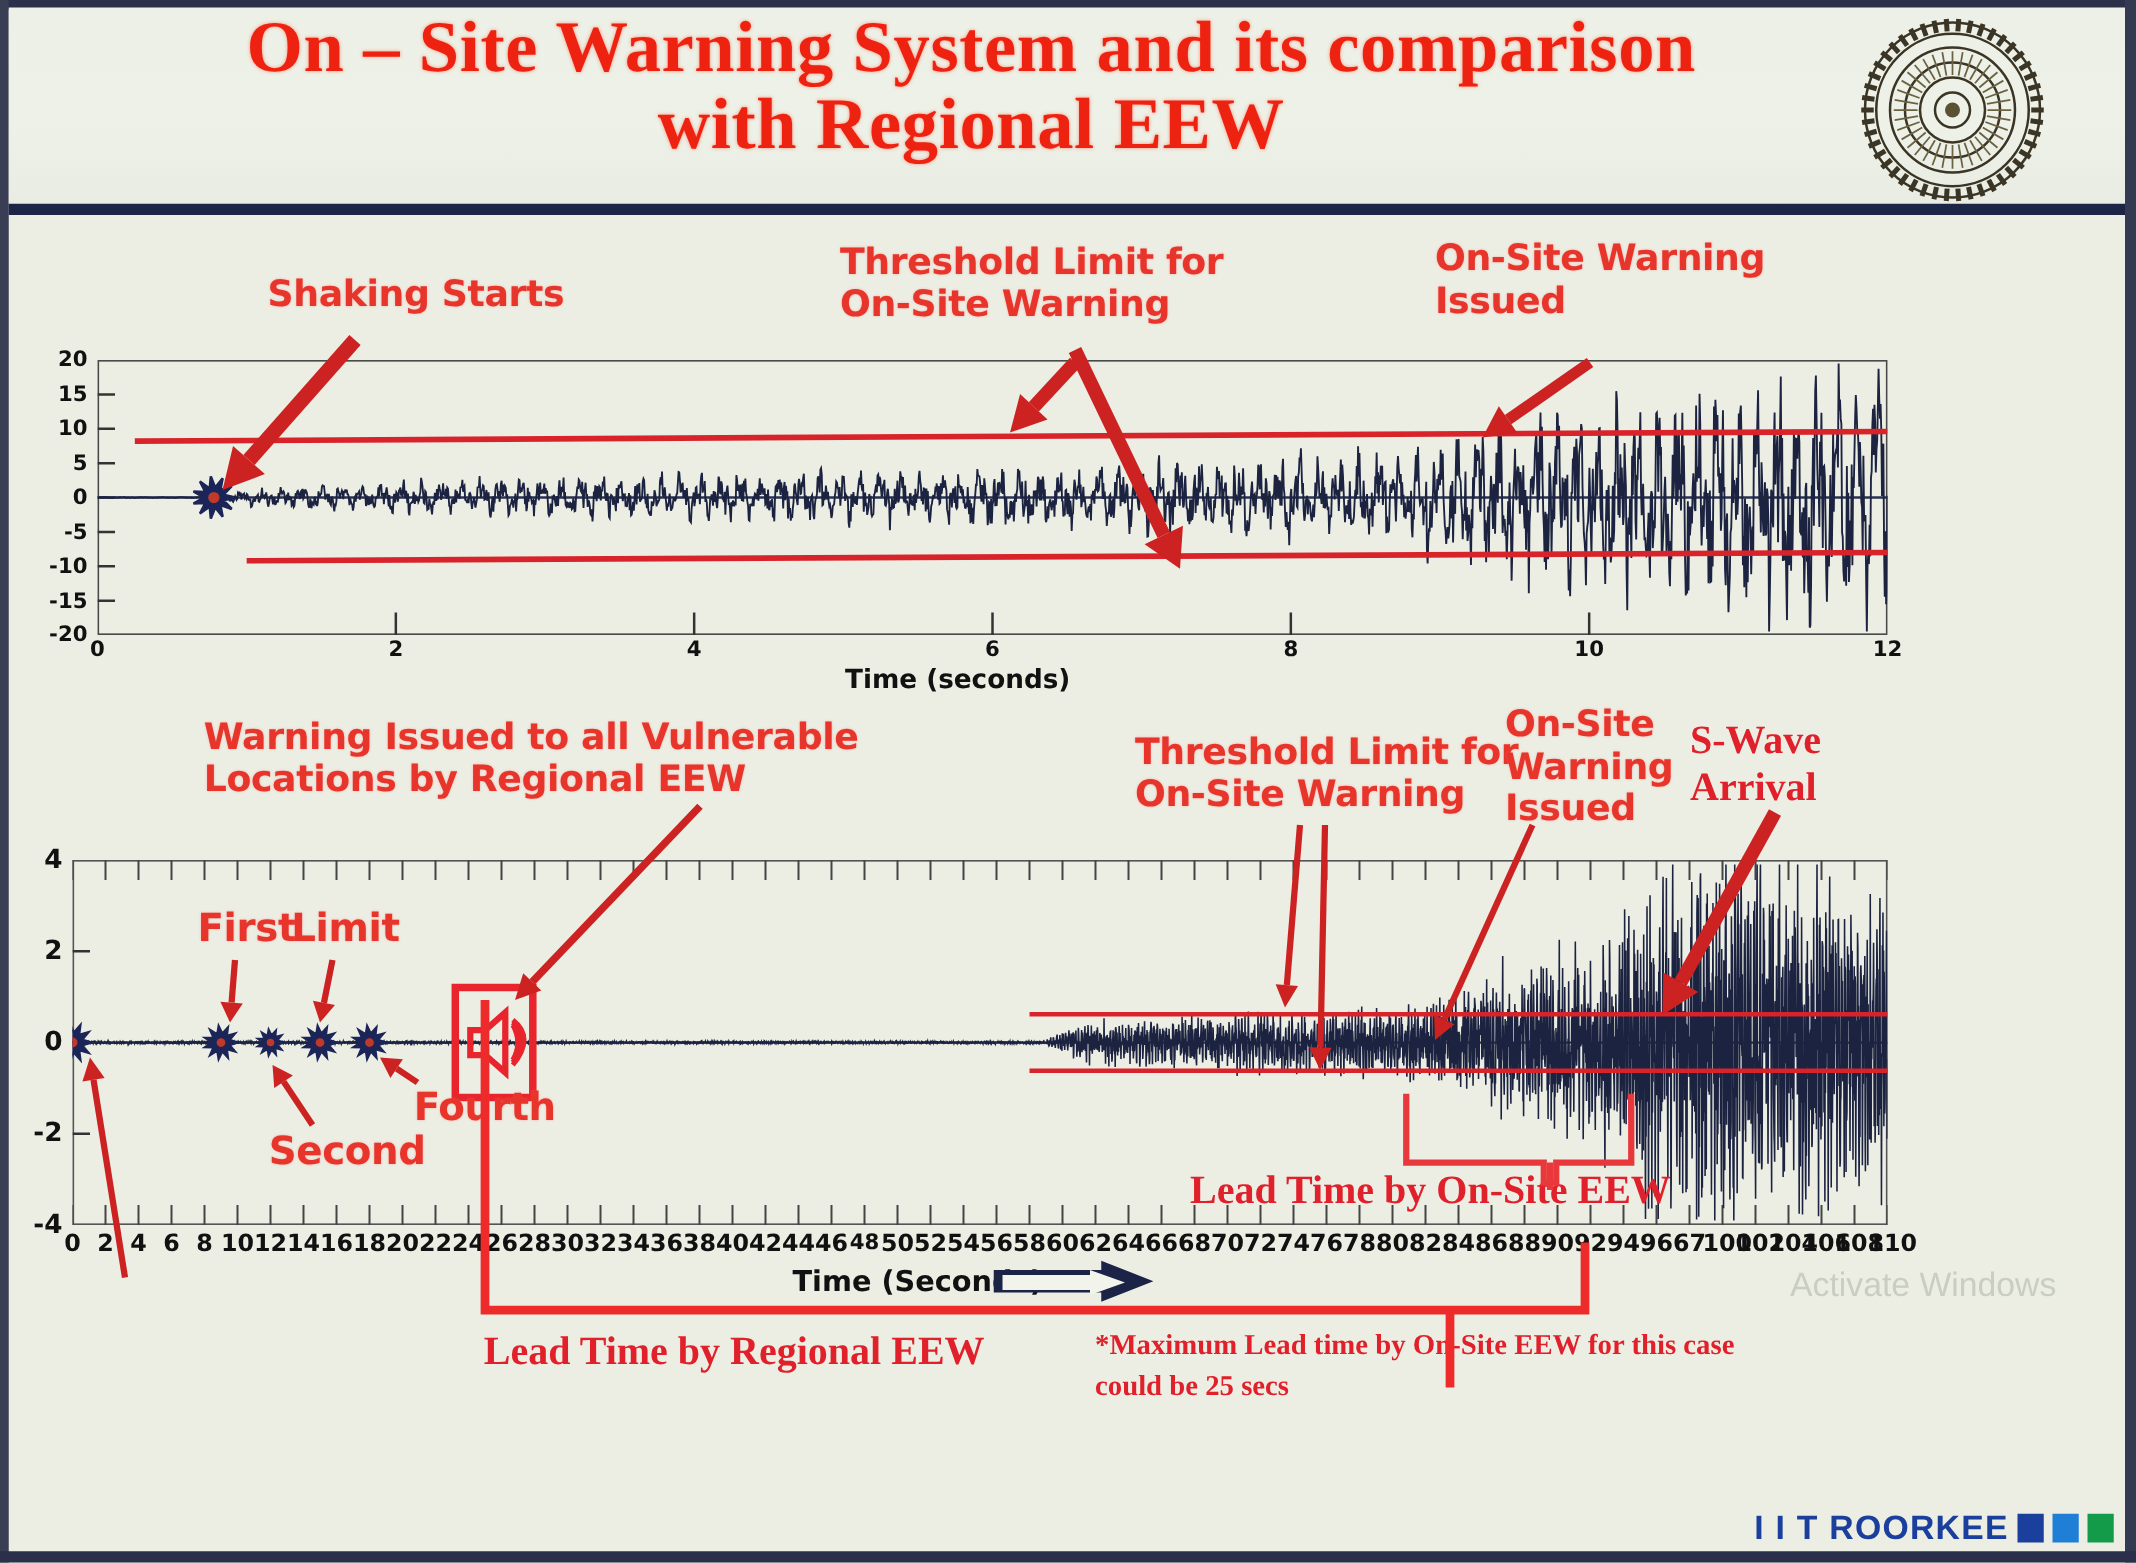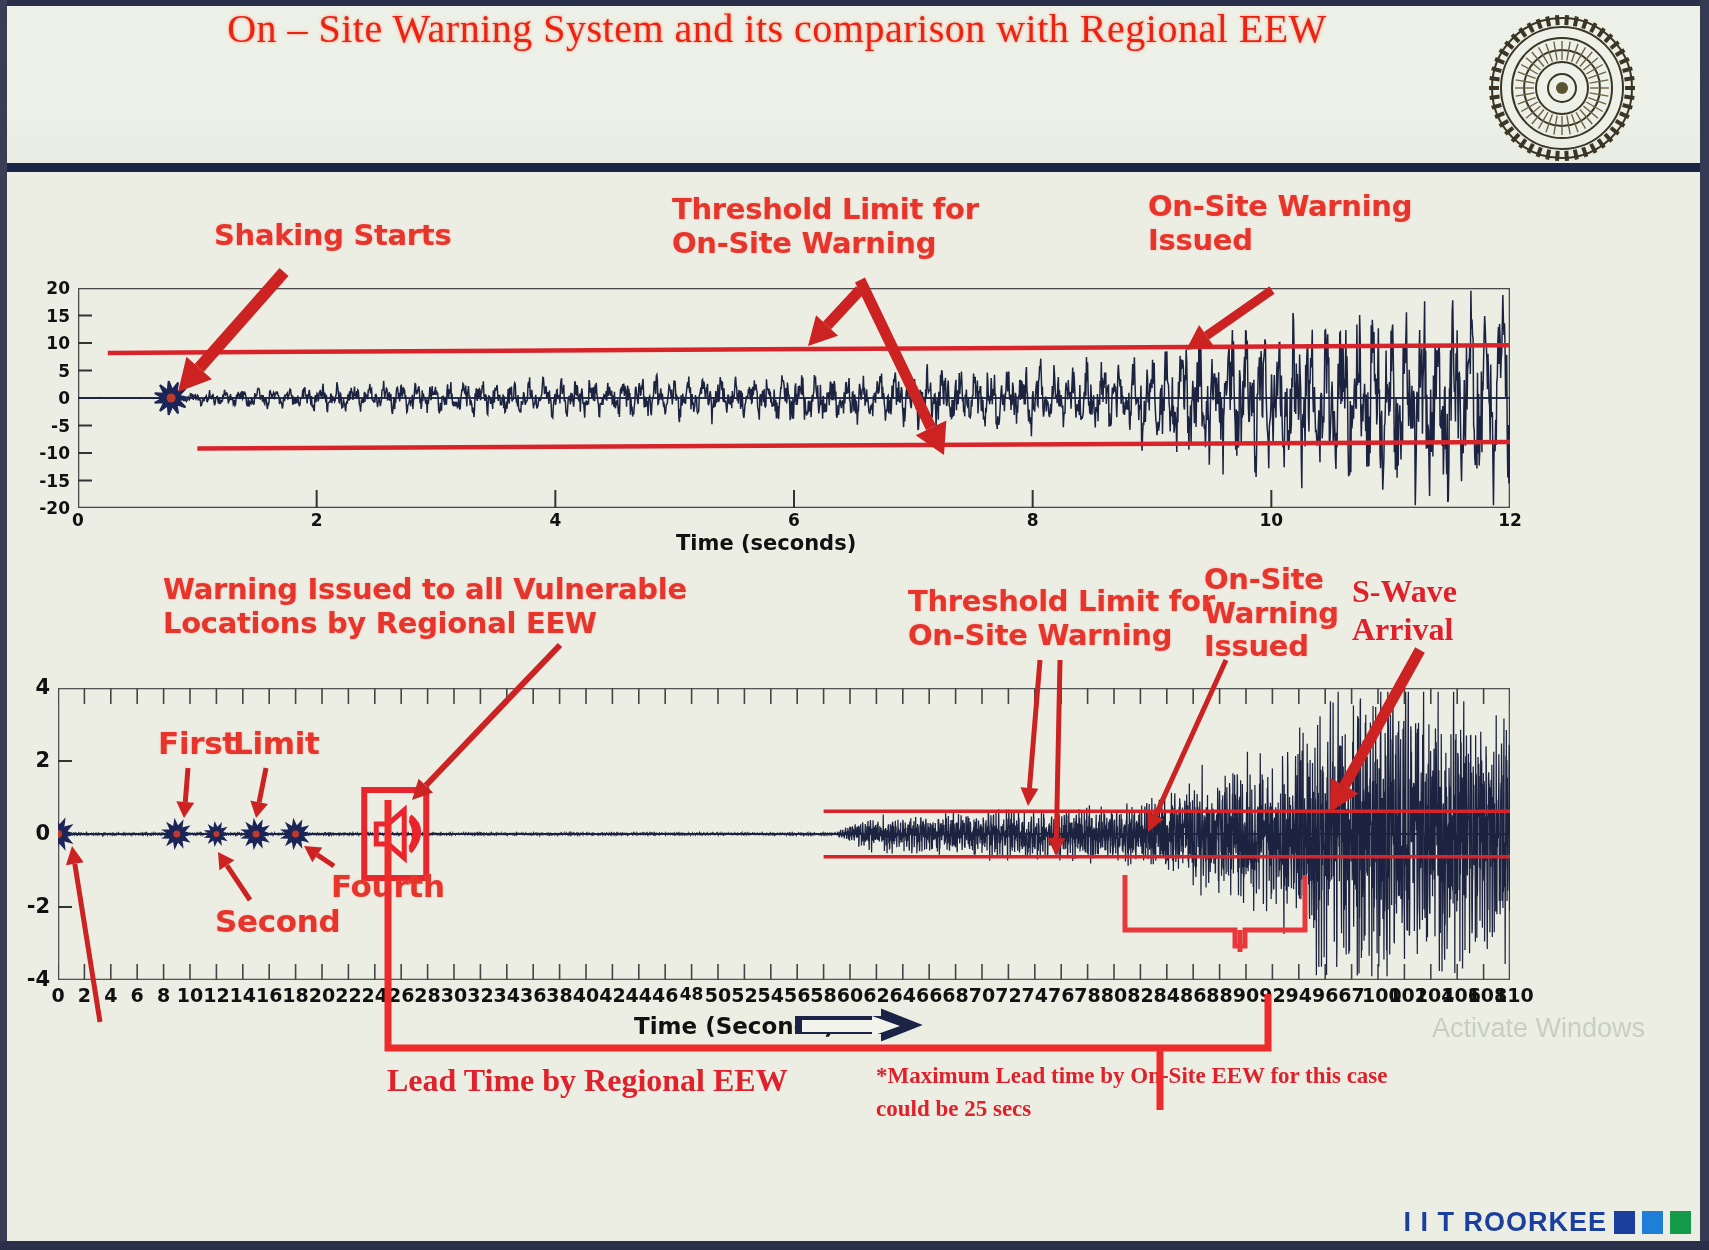--- a/index.html
+++ b/index.html
@@ -19,22 +19,22 @@
   #title-band{
     position:absolute;left:7px;top:6px;width:1693px;height:166px;
     background:linear-gradient(180deg,#edf0e6 0%,#eef1e7 60%,#e9ece2 100%);
     border-bottom:9px solid #1d2547;
     box-sizing:border-box;
   }
   #title-text{
     position:absolute;left:180px;top:2px;width:1180px;
     text-align:center;
     font-family:"Liberation Serif",serif;
-    font-weight:normal;
-    font-size:40px;
+    font-weight:bold;
+    font-size:58px;
     line-height:1.05;
     color:#ee2211;
     text-shadow:0 0 3px rgba(255,90,60,.65);
     letter-spacing:.5px;
   }
   #logo{
     position:absolute;right:62px;top:6px;width:152px;height:152px;
   }
 
   
@@ -487,20 +487,21 @@
     <path d="M2 9 h86 v-7 l38 15 -38 15 v-7 H2 z" fill="#1b2347" stroke="#1b2347" stroke-width="2"></path>
     <path d="M8 12 h70 v-4 l28 10 -28 10 v-4 H8 z" fill="#f2f3ea"></path>
   </svg>
 
   <div class="ann" style="left:158px;top:726px;font-size:31px;">First</div>
   <div class="ann" style="left:233px;top:726px;font-size:31px;">Limit</div>
   <div class="ann" style="left:215px;top:904px;font-size:31px;">Second</div>
   <div class="ann" style="left:331px;top:869px;font-size:31px;">Fourth</div>
 
 
+  <div class="ann-serif" style="left:952px;top:933px;font-size:32px;">Lead Time by On-Site EEW</div>
 
   <div class="ann-serif" style="left:387px;top:1062px;font-size:32px;">Lead Time by Regional EEW</div>
 
   <div class="ann-serif" style="left:876px;top:1059px;font-size:23px;line-height:1.45;">*Maximum Lead time by On-Site EEW for this case
 could be 25 secs</div>
 
   <svg id="arrows-bottom" style="position:absolute;left:0;top:560px;" width="1709" height="620">
       <line x1="560" y1="85" x2="425.81173433398385" y2="225.53500796103046" stroke="#cc2222" stroke-width="6"></line>
       <path d="M412 240 L418.5792383144991 218.62914079403853 L433.0442303534686 232.44087512802238 Z" fill="#cc2222"></path>
       <line x1="1040" y1="100" x2="1029.4744800211301" y2="228.0604930762496" stroke="#cc2222" stroke-width="5"></line>

